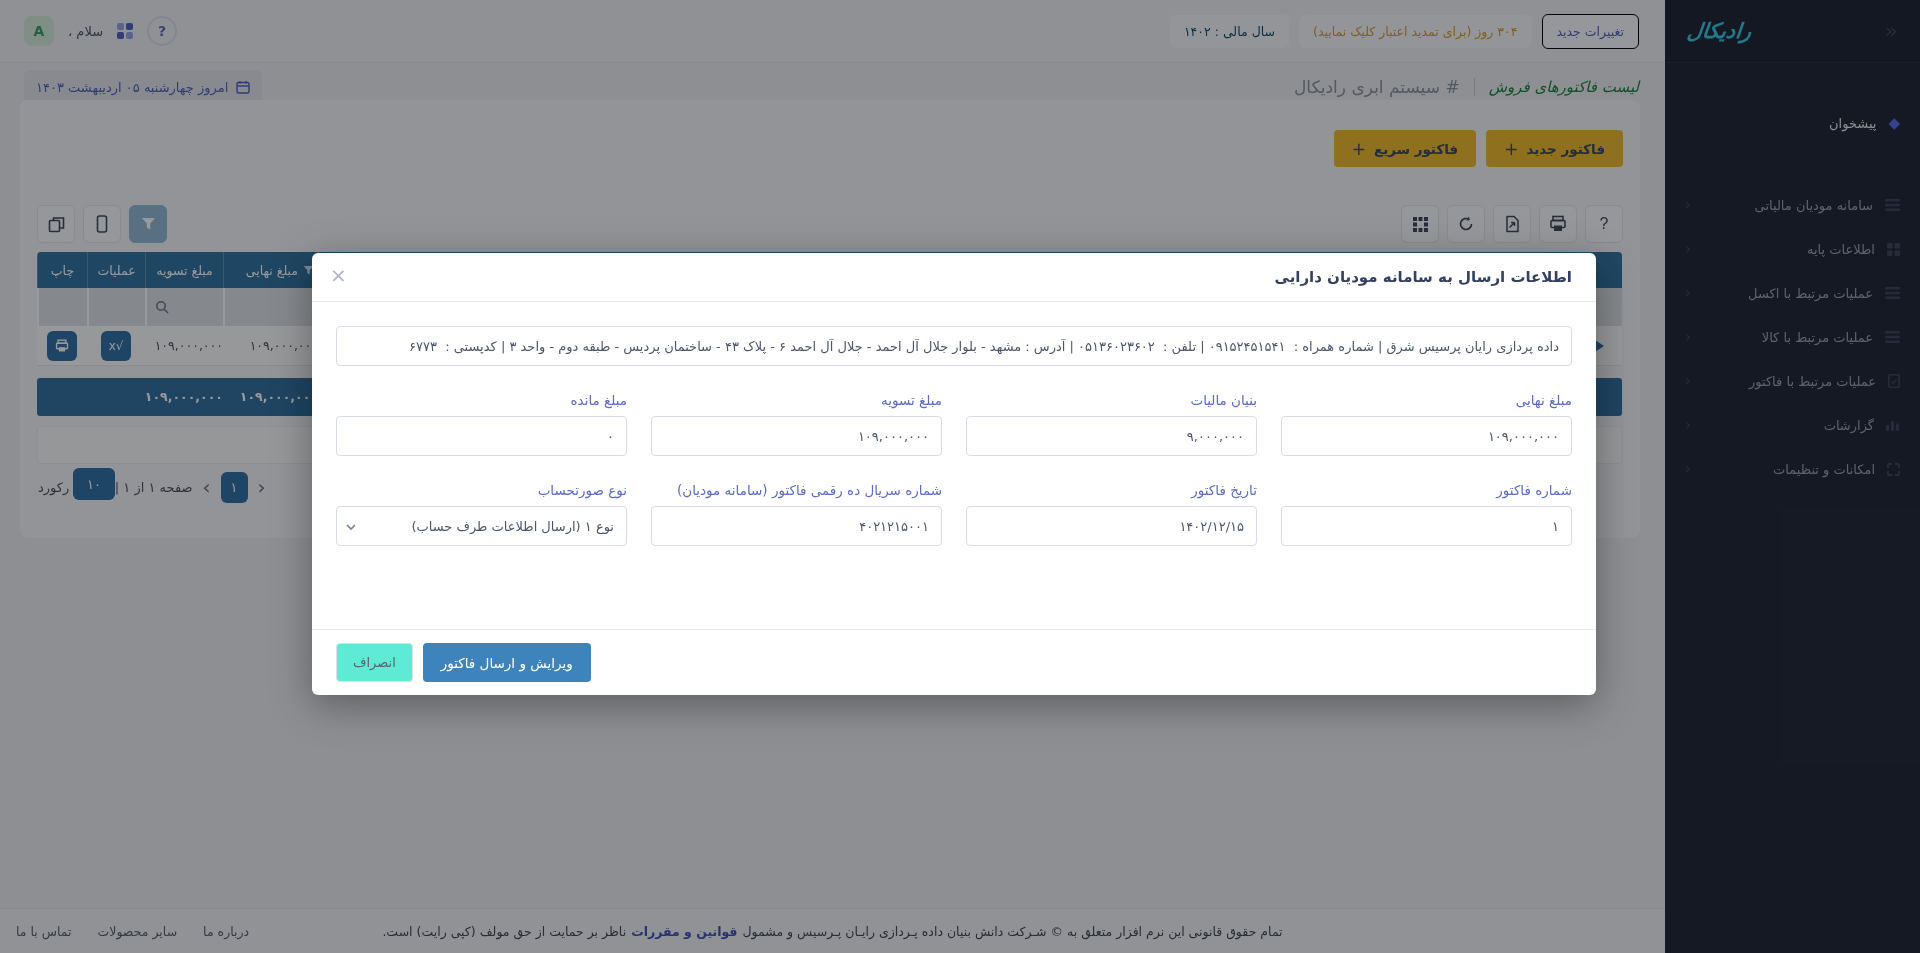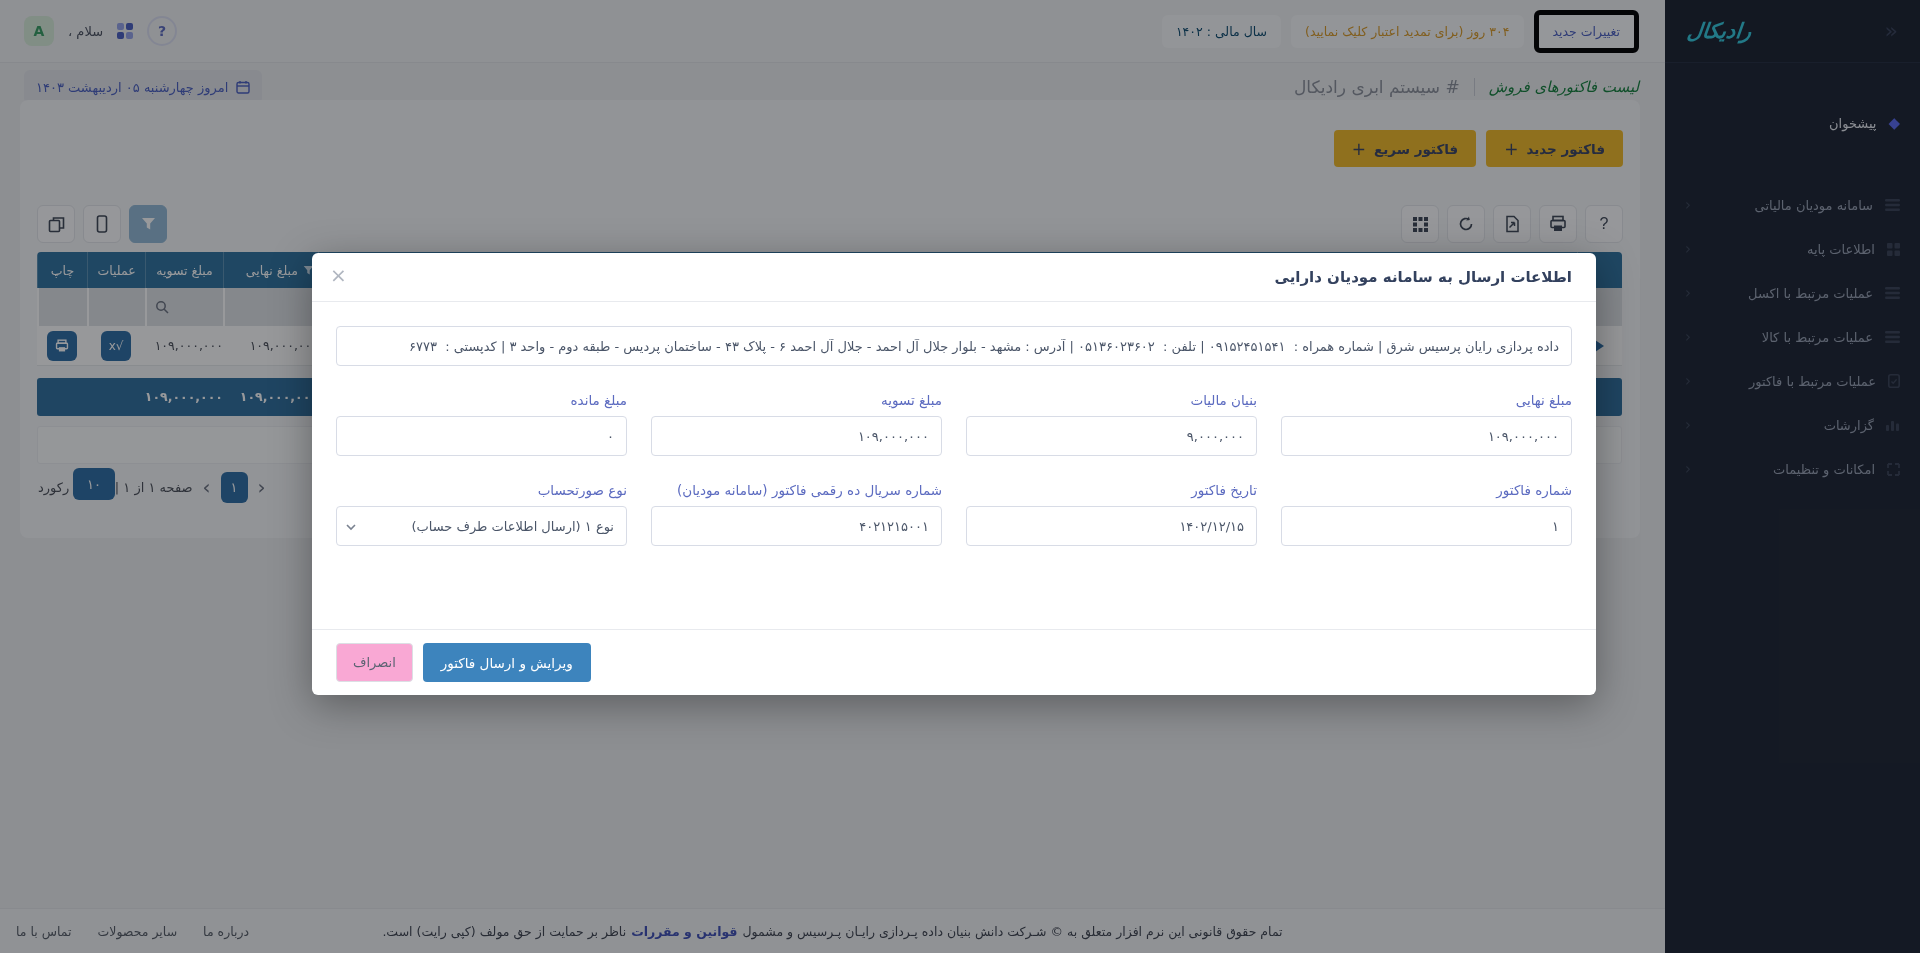--- a/index.html
+++ b/index.html
@@ -17,21 +17,21 @@
   .side-item.active { color:#e8ebf2; }
   .side-item.active .s-ico { color:#5968ef; font-size:15px; }
   .side-gap { height:38px; }
 
   
   .main { position:absolute; top:0; right:255px; width:1665px; height:953px; z-index:1; }
 
   .topbar { position:absolute; top:0; left:0; width:100%; height:63px; background:#f0f1f3; border-bottom:1px solid #e2e4e7; display:flex; align-items:center; justify-content:space-between; padding:0 26px 0 24px; }
   .badges { display:flex; align-items:center; gap:10px; }
   .badge { background:#f7f8fa; border-radius:6px; padding:9px 14px; font-size:12.5px; white-space:nowrap; }
-  .badge.link { color:#4a5fc1; border:5px solid #000000; background:#fafbfd; cursor:pointer; }
+  .badge.link { color:#4a5fc1; border:1px solid #000000; background:#fafbfd; cursor:pointer; }
   .badge.warn { color:#d89a28; cursor:pointer; }
   .badge.plain { color:#0c4a6e; }
   .user-area { display:flex; align-items:center; gap:14px; }
   .help-circle { width:30px; height:30px; border-radius:50%; border:2px solid #dbdff1; color:#5c6bc0; font-size:14px; font-weight:bold; display:flex; align-items:center; justify-content:center; cursor:pointer; }
   .grid4 { display:grid; grid-template-columns:7px 7px; grid-gap:2px; cursor:pointer; }
   .grid4 i { width:7px; height:7px; border-radius:2px; background:#4a5fc1; }
   .grid4 i:nth-child(2), .grid4 i:nth-child(3){ background:#95a3e8; }
   .greeting { color:#4a5160; font-size:13px; }
   .avatar { width:30px; height:30px; border-radius:8px; background:#d7ecd9; color:#379e63; font-weight:bold; font-size:14px; display:flex; align-items:center; justify-content:center; cursor:pointer; }
 
@@ -91,21 +91,21 @@
   .modal-close { position:absolute; left:18px; top:12px; color:#b0b6c0; font-size:20px; background:none; border:none; cursor:pointer; line-height:1; font-family:inherit; }
   .modal-body { padding:24px 24px 0 24px; }
   .f-label { display:block; color:#5c6bc0; font-size:13.5px; margin-bottom:8px; text-align:right; }
   .f-input { width:100%; height:40px; border:1px solid #d8dce6; border-radius:4px; background:#fff; padding:0 12px; font-size:13px; color:#4a5568; direction:rtl; text-align:right; font-family:inherit; outline:none; }
   .field-grid { display:grid; grid-template-columns:repeat(4,1fr); gap:24px; margin-top:26px; }
   .select-box { position:relative; }
   .select-box .f-input { padding-left:30px; }
   .select-chev { position:absolute; left:10px; top:16px; width:10px; height:10px; pointer-events:none; }
   .modal-foot { position:absolute; bottom:0; left:0; right:0; height:66px; border-top:1px solid #e8eaee; display:flex; align-items:center; justify-content:flex-end; gap:10px; padding:0 24px; }
   .btn-primary { background:#3d84bd; color:#fff; border:none; border-radius:4px; height:39px; padding:0 18px; font-size:13.5px; cursor:pointer; font-family:inherit; }
-  .btn-cancel { background:#f9a8d4; color:#5a6372; border:1px solid #dcdfe4; border-radius:4px; height:39px; padding:0 16px; font-size:13px; cursor:pointer; font-family:inherit; }
+  .btn-cancel { background:#5eead4; color:#5a6372; border:1px solid #dcdfe4; border-radius:4px; height:39px; padding:0 16px; font-size:13px; cursor:pointer; font-family:inherit; }
 </style>
 </head>
 <body>
 
 <div class="main">
 
   <div class="topbar">
     <div class="badges">
       <span class="badge link">تغییرات جدید</span>
       <span class="badge warn">۳۰۴ روز (برای تمدید اعتبار کلیک نمایید)</span>

